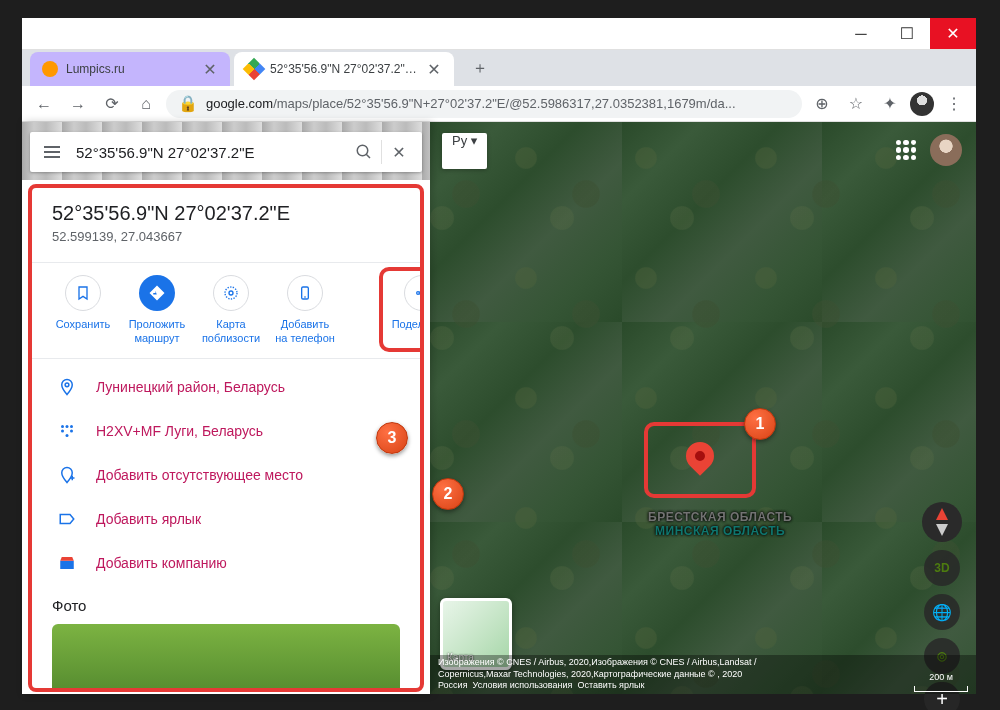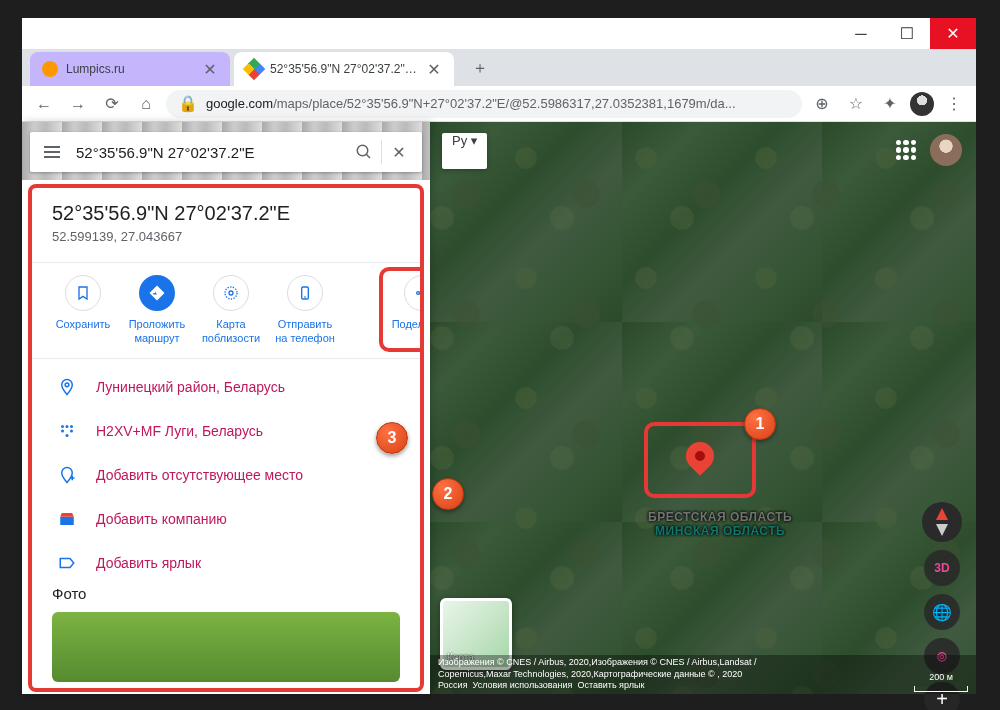--- a/index.html
+++ b/index.html
@@ -52,41 +52,41 @@
 .action { display: flex; flex-direction: column; align-items: center; gap: 6px; cursor: pointer; min-width: 74px; }
 .action-icon { width: 36px; height: 36px; border-radius: 50%; border: 1px solid #dadce0; display: flex; align-items: center; justify-content: center; color: #1a73e8; }
 .action-icon.filled { background: #1a73e8; color: #fff; border: none; }
 .action-label { font-size: 11px; color: #1a73e8; text-align: center; line-height: 1.3; }
 .action.highlighted { position: relative; margin-left: 43px; }
 .action.highlighted::before { content: ''; position: absolute; top: -8px; left: -6px; right: -6px; bottom: -6px; border: 4px solid #e53935; border-radius: 10px; }
 .info-list { margin-top: 6px; }
 .info-item { display: flex; align-items: center; gap: 18px; padding: 13px 4px; cursor: pointer; }
 .info-icon { width: 22px; color: #1a73e8; display: flex; justify-content: center; }
 .info-text { font-size: 14px; color: #be185d; }
-.photo-section { }
+.photo-section { margin-top: 12px; }
 .photo-title { font-size: 15px; font-weight: 500; color: #202124; margin-bottom: 10px; }
 .photo-thumb { width: 100%; height: 70px; background: linear-gradient(180deg, #7cb342 0%, #558b2f 100%); border-radius: 6px; }
 .marker { position: absolute; top: 320px; left: 664px; z-index: 5; }
 .pin { width: 28px; height: 28px; background: #ea4335; border-radius: 50% 50% 50% 0; transform: rotate(-45deg); display: flex; align-items: center; justify-content: center; }
 .pin::after { content: ''; width: 10px; height: 10px; background: #a50e0e; border-radius: 50%; }
 .marker-box { position: absolute; top: 300px; left: 622px; width: 112px; height: 76px; border: 4px solid #e53935; border-radius: 10px; }
 .region-label { position: absolute; top: 388px; left: 626px; text-align: center; }
 .region-label span { display: block; font-size: 12px; font-weight: bold; color: #737373; text-shadow: 0 0 3px #000, 0 0 3px #000; letter-spacing: .5px; }
 .region-label .r2 { color: #0f766e; }
 .callout { position: absolute; width: 32px; height: 32px; background: radial-gradient(circle at 35% 30%, #ff7043, #d84315); border-radius: 50%; display: flex; align-items: center; justify-content: center; color: #fff; font-weight: bold; font-size: 16px; box-shadow: 0 2px 4px rgba(0,0,0,.4); border: 1px solid #bf360c; }
 .c1 { top: 286px; left: 722px; }
 .c2 { top: 356px; left: 410px; }
 .c3 { top: 300px; left: 354px; z-index: 20; }
 .map-thumb { position: absolute; bottom: 24px; left: 418px; width: 72px; height: 72px; border-radius: 6px; background: linear-gradient(135deg, #e8f5e9 0%, #c8e6c9 50%, #a5d6a7 100%); border: 3px solid #fff; box-shadow: 0 2px 6px rgba(0,0,0,.4); cursor: pointer; display: flex; align-items: flex-end; padding: 4px; }
 .map-thumb-label { font-size: 10px; color: #fff; text-shadow: 0 0 2px #000; }
 .map-controls { position: absolute; right: 14px; top: 380px; display: flex; flex-direction: column; gap: 8px; align-items: center; }
 .compass { width: 40px; height: 40px; border-radius: 50%; background: #2a2a2a; display: flex; align-items: center; justify-content: center; cursor: pointer; position: relative; }
 .compass::before { content: ''; position: absolute; width: 0; height: 0; border-left: 6px solid transparent; border-right: 6px solid transparent; border-bottom: 12px solid #ea4335; top: 6px; }
 .compass::after { content: ''; position: absolute; width: 0; height: 0; border-left: 6px solid transparent; border-right: 6px solid transparent; border-top: 12px solid #ccc; bottom: 6px; }
-.mctrl { width: 36px; height: 36px; border-radius: 50%; background: rgba(40,40,40,.85); color: #ec4899; display: flex; align-items: center; justify-content: center; cursor: pointer; font-size: 12px; font-weight: bold; }
+.mctrl { width: 36px; height: 36px; border-radius: 50%; background: rgba(40,40,40,.85); color: #4d7c0f; display: flex; align-items: center; justify-content: center; cursor: pointer; font-size: 12px; font-weight: bold; }
 .mctrl.globe { color: #4fc3f7; font-size: 16px; }
 .zoom-ctrl { display: flex; flex-direction: column; background: rgba(40,40,40,.85); border-radius: 18px; overflow: hidden; }
 .zoom-btn { width: 36px; height: 34px; display: flex; align-items: center; justify-content: center; color: #fff; cursor: pointer; font-size: 20px; }
 .attribution { position: absolute; bottom: 0; left: 408px; right: 0; background: rgba(0,0,0,.35); padding: 2px 8px; display: flex; justify-content: space-between; gap: 20px; }
 .attr-left { font-size: 9px; color: #fff; line-height: 1.3; flex: 1; }
 .attr-right { font-size: 9px; color: #fff; display: flex; align-items: flex-end; gap: 14px; }
 .scale { display: flex; align-items: center; gap: 4px; flex-direction: column; }
 .scale-bar { width: 54px; height: 6px; border: 1px solid #fff; border-top: none; }
 </style>
 </head>
@@ -208,21 +208,21 @@
             <div class="action-label" style="white-space:pre-line">Карта
 поблизости</div>
           </div>
           <div class="action">
             <div class="action-icon">
               <svg width="16" height="16" viewBox="0 0 24 24" fill="none" stroke="#1a73e8" stroke-width="2">
                   <rect x="7" y="3" width="10" height="18" rx="2"></rect>
                   <line x1="11" y1="18" x2="13" y2="18"></line>
                 </svg>
             </div>
-            <div class="action-label" style="white-space:pre-line">Отправить
+            <div class="action-label" style="white-space:pre-line">Добавить
 на телефон</div>
           </div>
           <div class="action highlighted">
             <div class="action-icon">
               <svg width="16" height="16" viewBox="0 0 24 24" fill="none" stroke="#1a73e8" stroke-width="2">
                   <circle cx="6" cy="12" r="2"></circle>
                   <circle cx="18" cy="6" r="2"></circle>
                   <circle cx="18" cy="18" r="2"></circle>
                   <line x1="8" y1="11" x2="16" y2="7"></line>
                   <line x1="8" y1="13" x2="16" y2="17"></line>
@@ -260,34 +260,34 @@
                 <svg width="18" height="18" viewBox="0 0 24 24" fill="none" stroke="#1a73e8" stroke-width="2">
                   <path d="M12 2a7 7 0 017 7c0 5-7 13-7 13S5 14 5 9a7 7 0 017-7z"></path>
                   <line x1="16" y1="16" x2="22" y2="16"></line>
                   <line x1="19" y1="13" x2="19" y2="19"></line>
                 </svg>
               </div>
             <div class="info-text">Добавить отсутствующее место</div>
           </div>
           <div class="info-item">
             <div class="info-icon">
+                <svg width="18" height="18" viewBox="0 0 24 24" fill="none" stroke="#1a73e8" stroke-width="2">
+                  <path d="M3 6h13l5 6-5 6H3z"></path>
+                </svg>
+              </div>
+            <div class="info-text">Добавить ярлык</div>
+          </div>
+          <div class="info-item">
+            <div class="info-icon">
                 <svg width="18" height="18" viewBox="0 0 24 24" fill="#1a73e8">
                   <rect x="3" y="9" width="18" height="11"></rect>
                   <path d="M3 9l2-5h14l2 5" fill="#ea4335"></path>
                 </svg>
               </div>
             <div class="info-text">Добавить компанию</div>
-          </div>
-          <div class="info-item">
-            <div class="info-icon">
-                <svg width="18" height="18" viewBox="0 0 24 24" fill="none" stroke="#1a73e8" stroke-width="2">
-                  <path d="M3 6h13l5 6-5 6H3z"></path>
-                </svg>
-              </div>
-            <div class="info-text">Добавить ярлык</div>
           </div>
         </div>
 
         <div class="photo-section">
           <div class="photo-title">Фото</div>
           <div class="photo-thumb"></div>
         </div>
       </div>
     </div>
 

